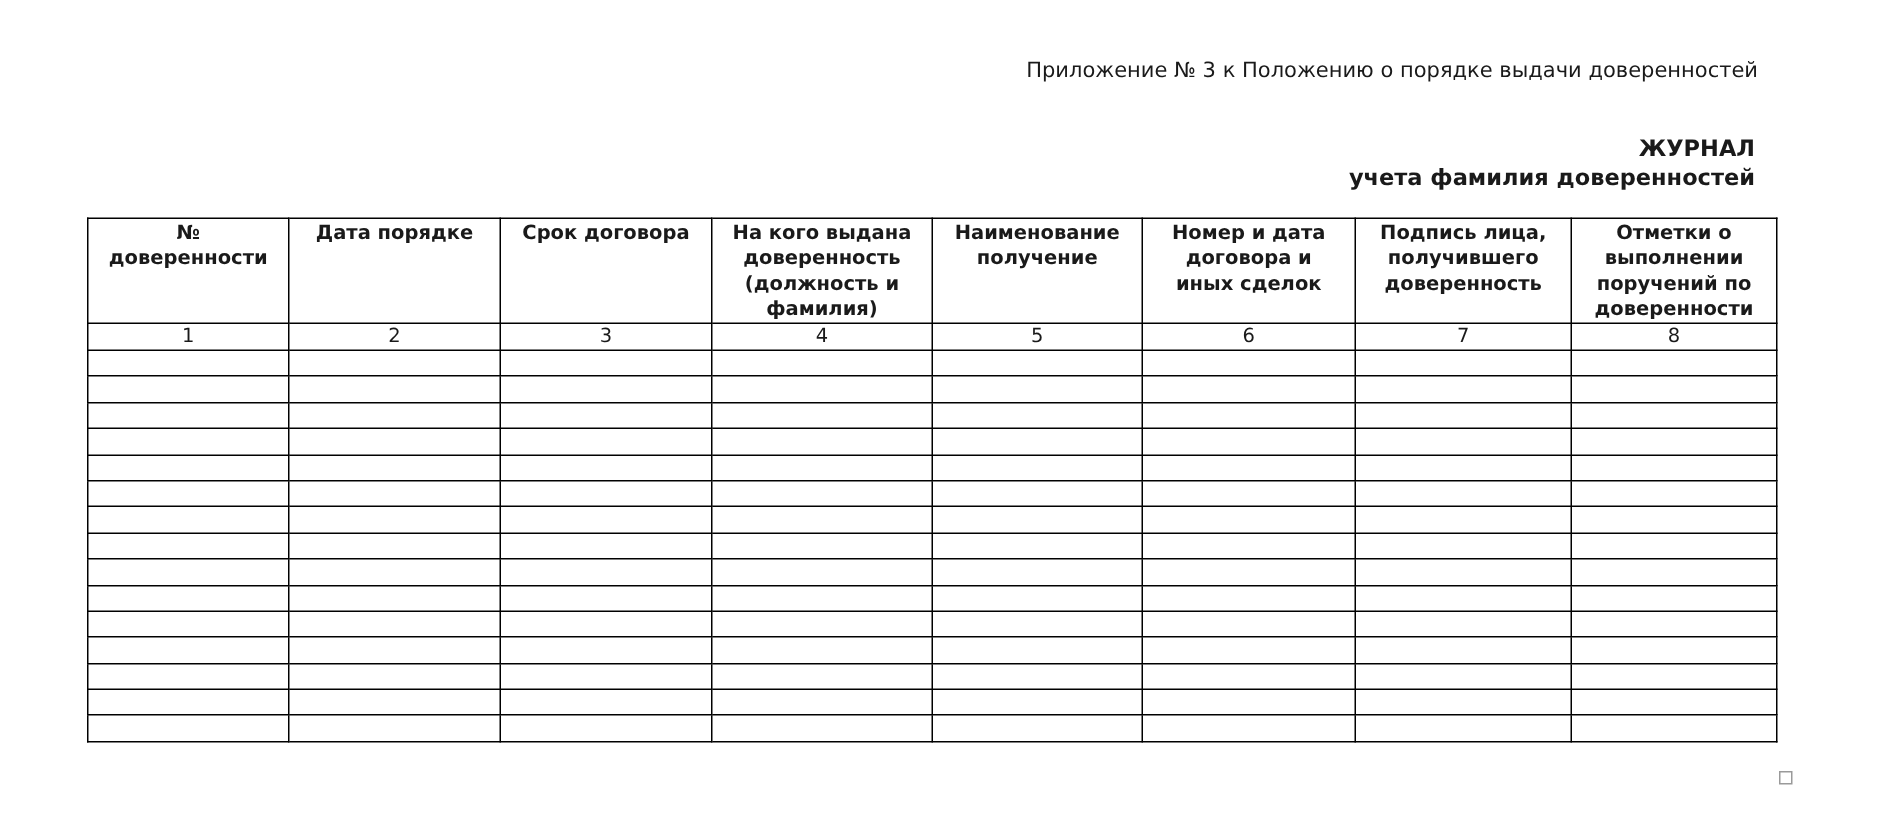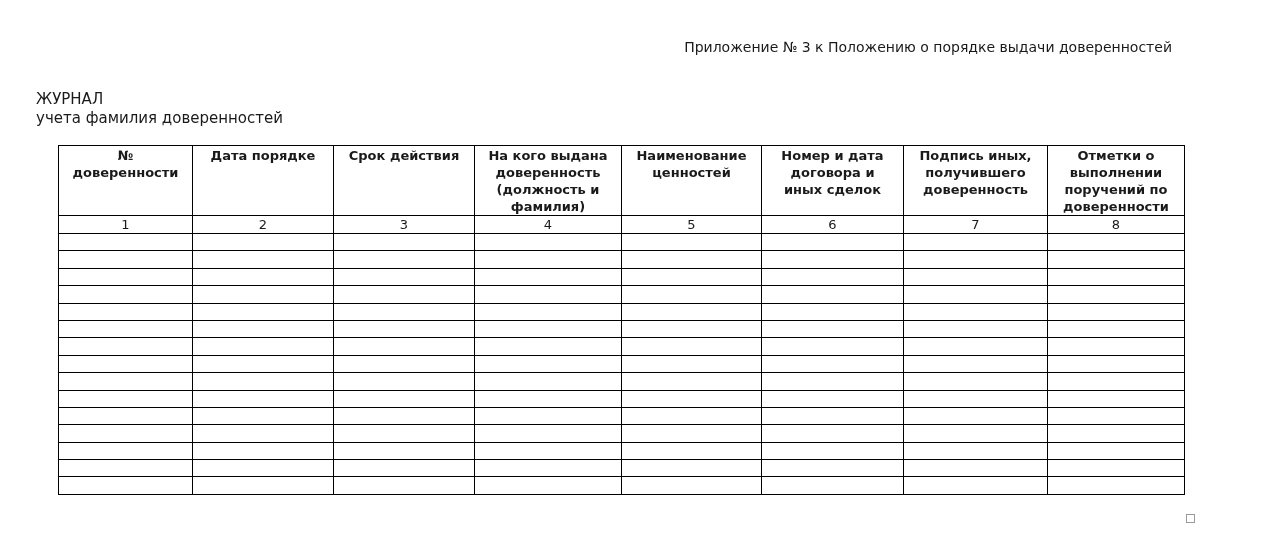--- a/index.html
+++ b/index.html
@@ -23,25 +23,24 @@
     text-align: left;
     font-size: 14px;
     line-height: 21px;
     white-space: nowrap;
   }
   .doc-title {
     position: absolute;
     top: 90px;
     left: 0;
     width: 1170px;
-    text-align: left;
-    font-weight: normal;
+    text-align: right;
+    font-weight: bold;
     font-size: 15px;
     line-height: 19px;
-    margin-left: 36px;
   }
   table.journal {
     position: absolute;
     top: 145px;
     left: 58px;
     width: 1126px;
     border-collapse: collapse;
     table-layout: fixed;
   }
   table.journal th,
@@ -101,31 +100,31 @@
     <col style="width:140px">
     <col style="width:142px">
     <col style="width:144px">
     <col style="width:137px">
   </colgroup>
   <thead>
     <tr class="header-row">
       <th>№
 доверенности</th>
       <th>Дата порядке</th>
-      <th>Срок действия</th>
+      <th>Срок договора</th>
       <th>На кого выдана
 доверенность
 (должность и
 фамилия)</th>
       <th>Наименование
-ценностей</th>
+получение</th>
       <th>Номер и дата
 договора и
 иных сделок</th>
-      <th>Подпись иных,
+      <th>Подпись лица,
 получившего
 доверенность</th>
       <th>Отметки о
 выполнении
 поручений по
 доверенности</th>
     </tr>
     <tr class="number-row">
       <td>1</td>
       <td>2</td>

